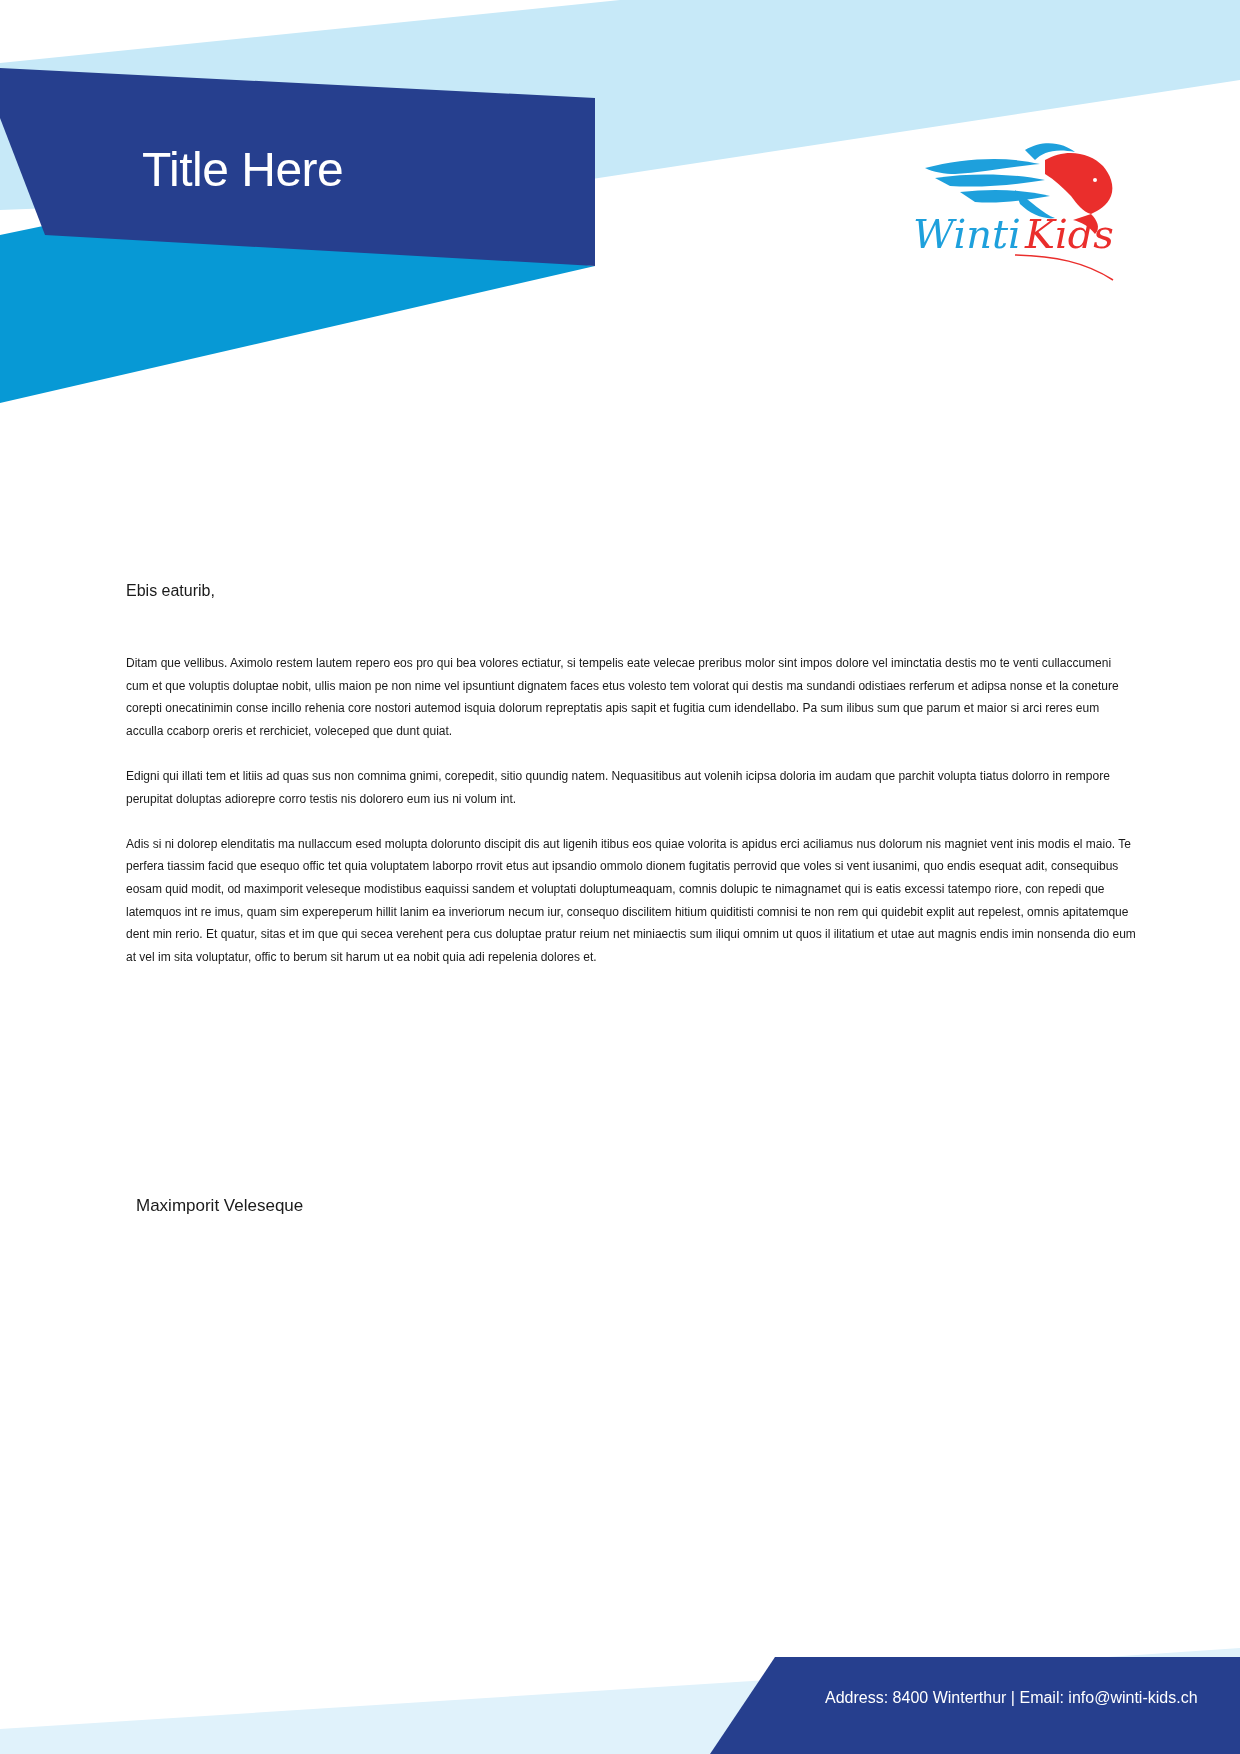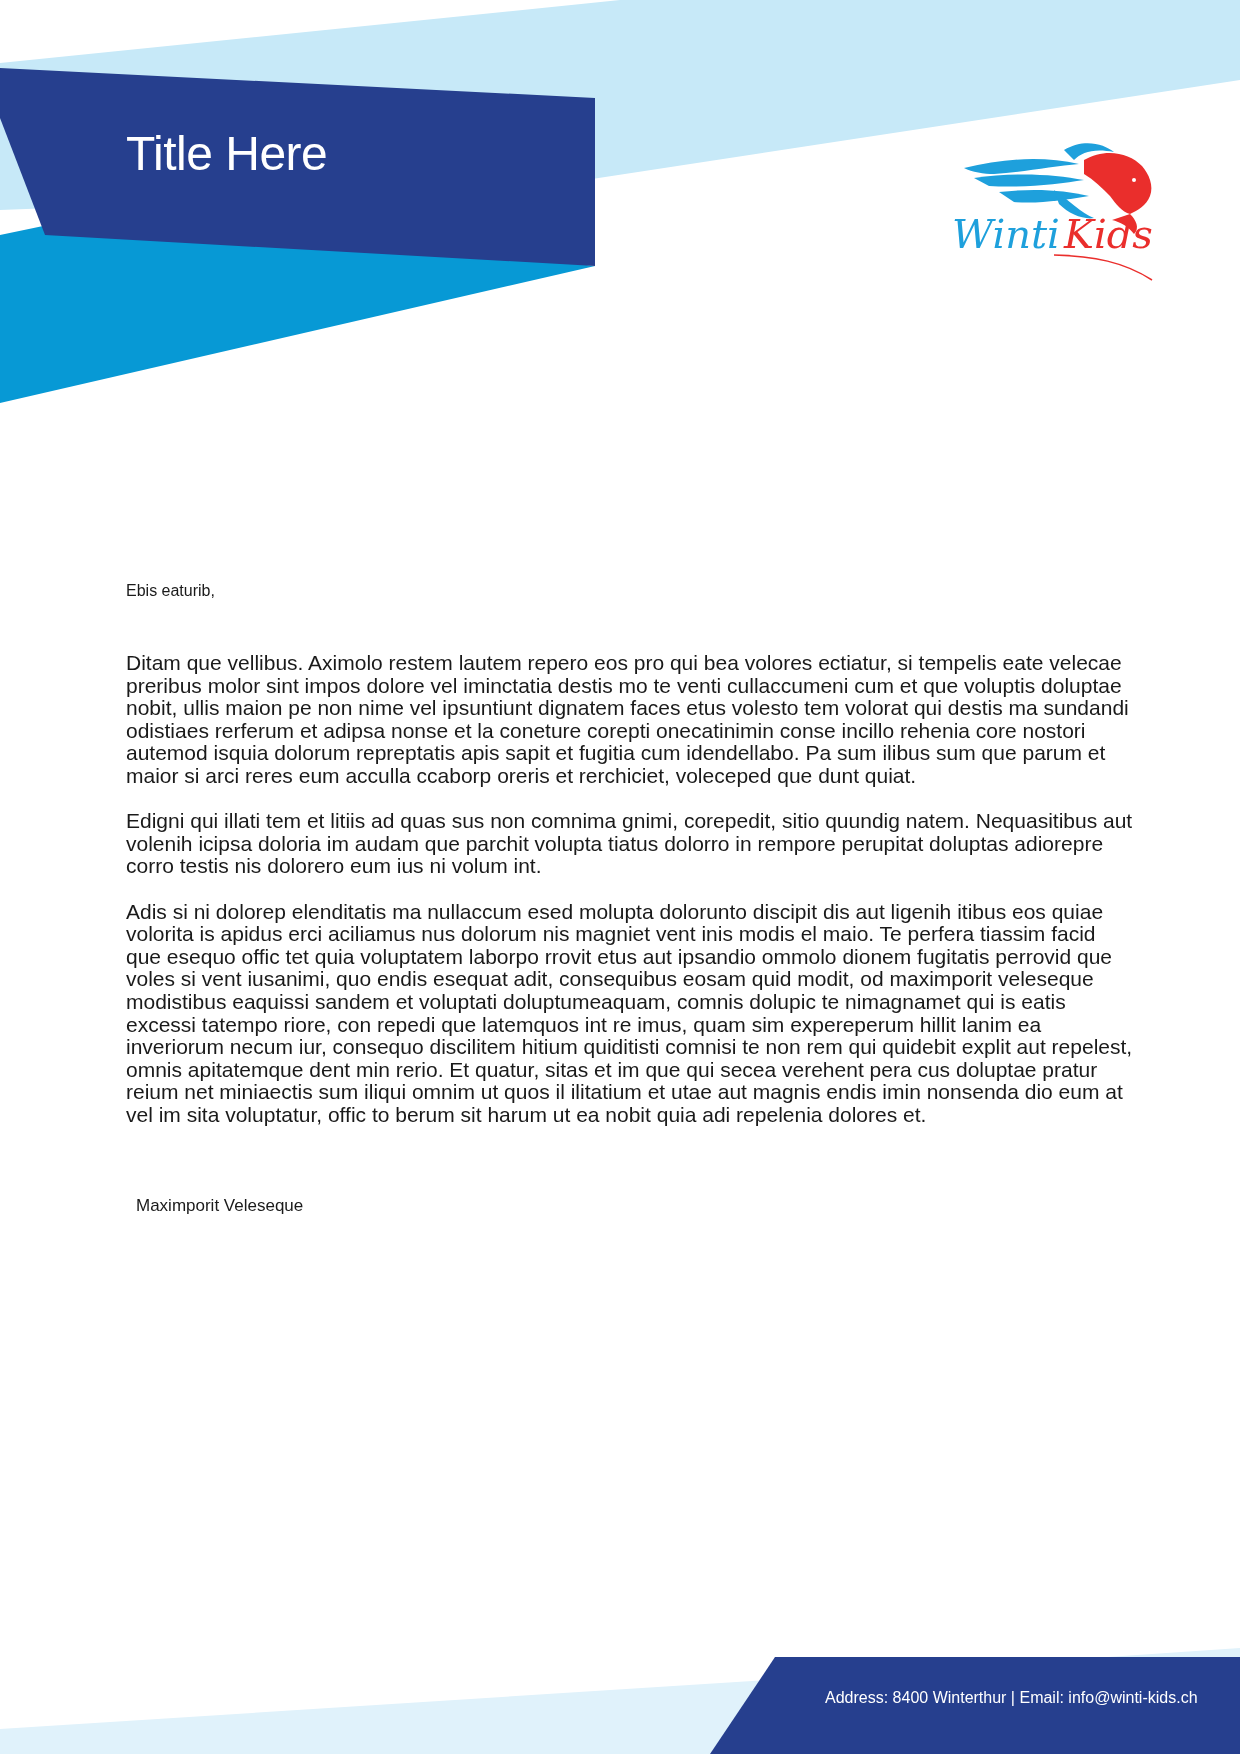--- a/index.html
+++ b/index.html
@@ -5,31 +5,31 @@
   html, body { margin: 0; padding: 0; }
   body {
     width: 1240px; height: 1754px; position: relative; overflow: hidden;
     background: #ffffff;
     font-family: "Liberation Sans", sans-serif;
     color: #1a1a1a;
   }
   .bg-shapes { position: absolute; left: 0; top: 0; width: 1240px; height: 1754px; }
   .title {
     position: absolute; left: 126px; top: 126px;
-    font-size: 48px; color: #ffffff; font-weight: normal; margin: 0;
+    font-size: 48px; color: #ffffff; font-weight: normal; margin: 16px;
     letter-spacing: -0.5px;
   }
-  .logo { position: absolute; left: 944px; top: 130px; width: 240px; height: 165px; }
+  .logo { position: absolute; left: 905px; top: 130px; width: 240px; height: 165px; }
   .salutation {
     position: absolute; left: 126px; top: 582px;
     font-size: 16px; font-weight: normal; margin: 0;
   }
   .body-text {
     position: absolute; left: 126px; top: 652px; width: 1010px;
-    font-size: 21px; line-height: 22.6px;
+    font-size: 12px; line-height: 22.6px;
   }
   .body-text p { margin: 0 0 22.6px 0; }
   .signature {
     position: absolute; left: 136px; top: 1196px;
     font-size: 17px;
   }
   .footer-text {
     position: absolute; left: 793px; top: 1689px;
     font-size: 16px; color: #ffffff; white-space: nowrap; margin-left: 32px;
   }

